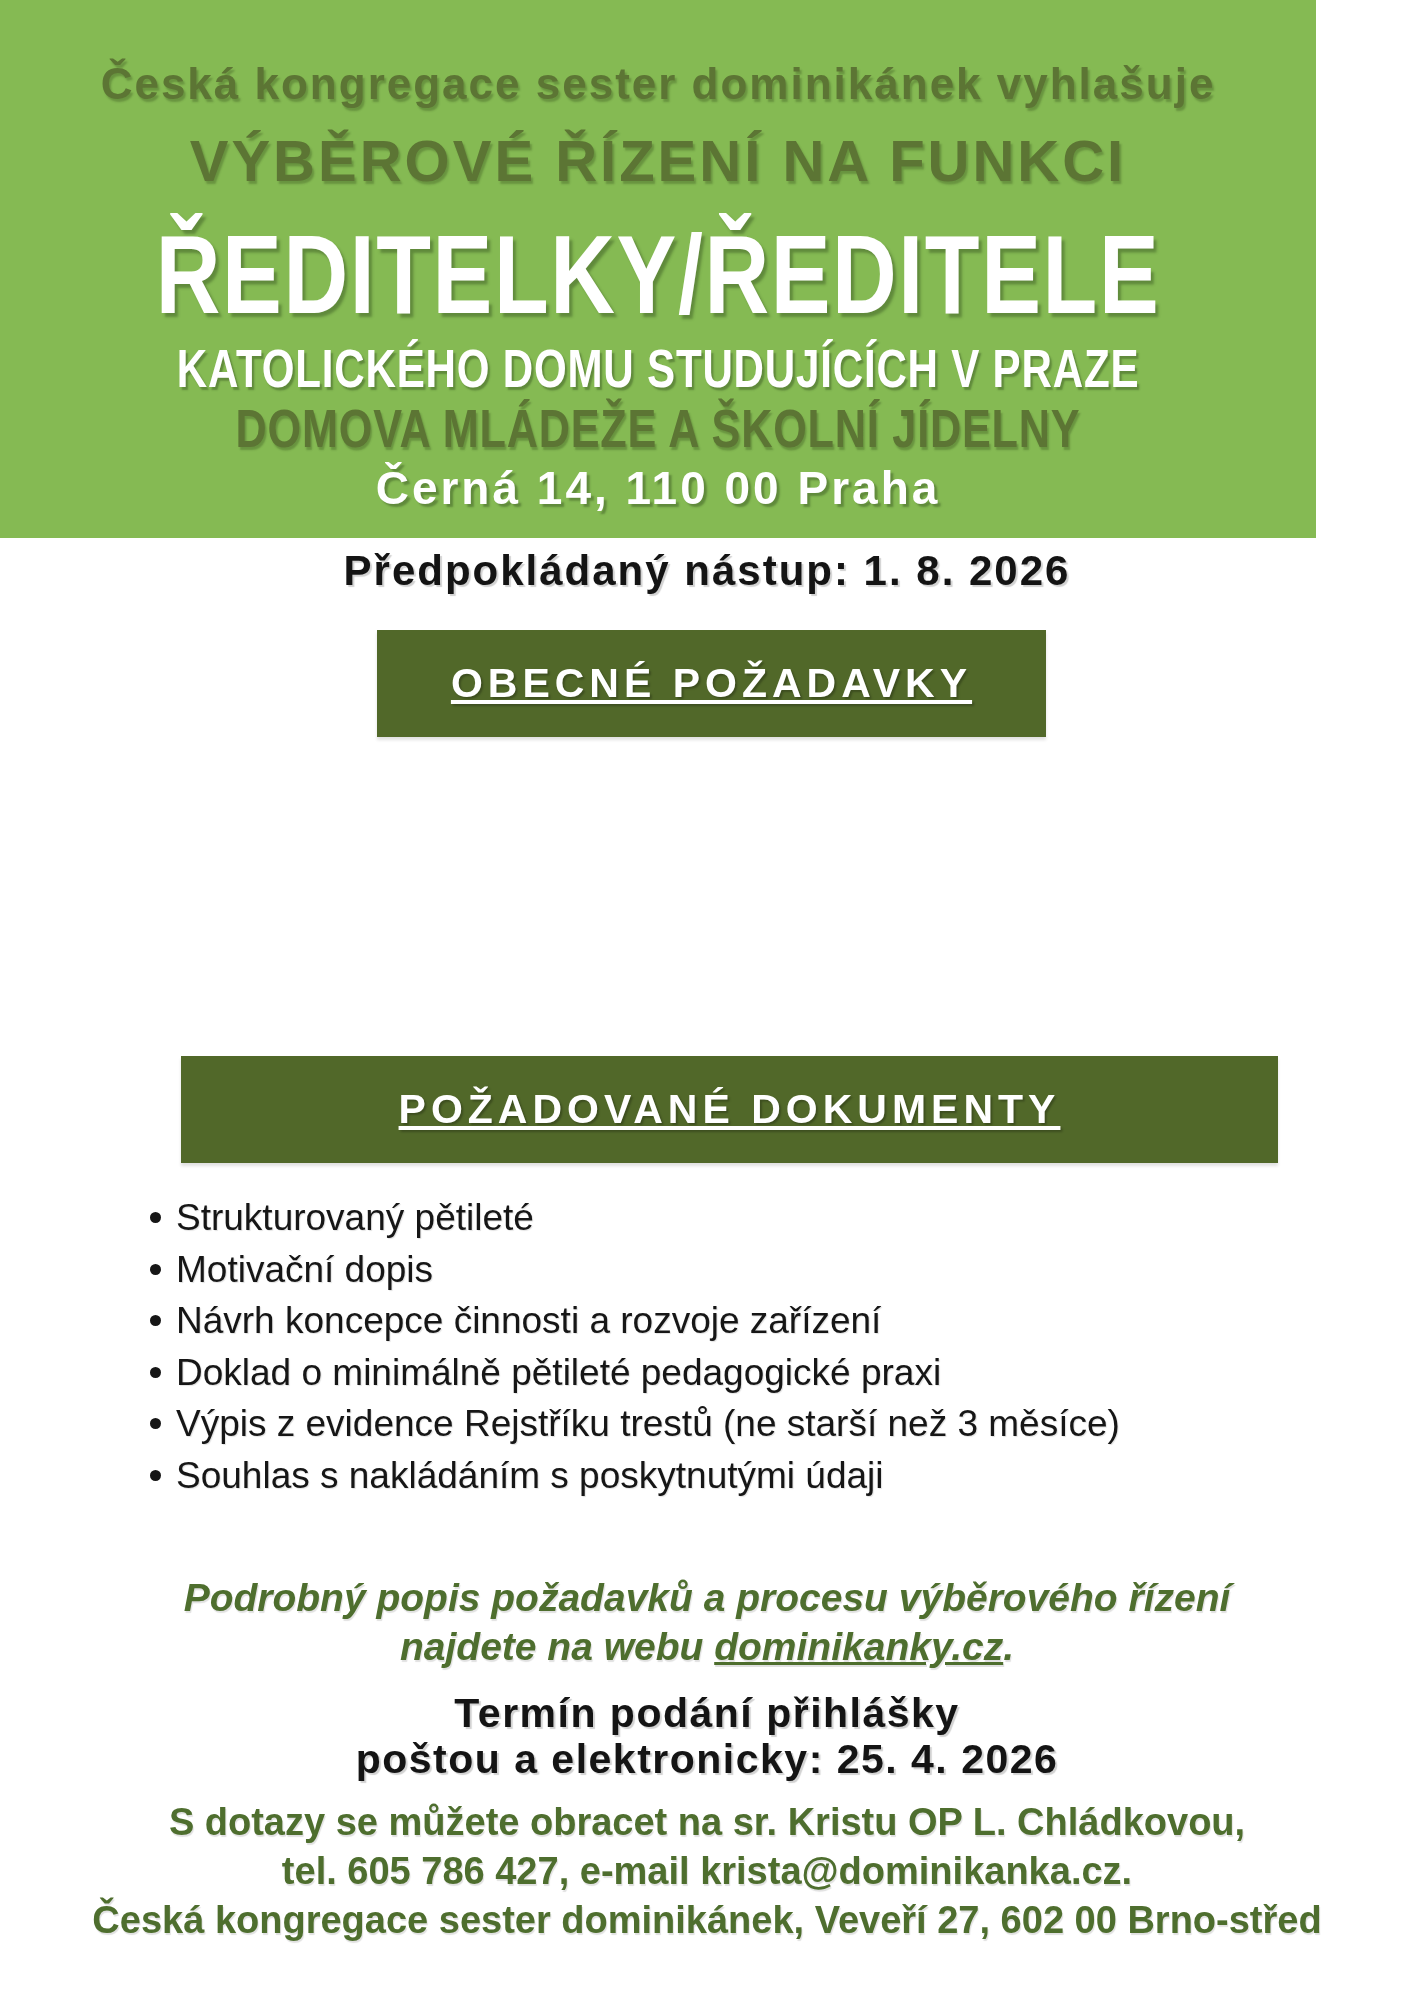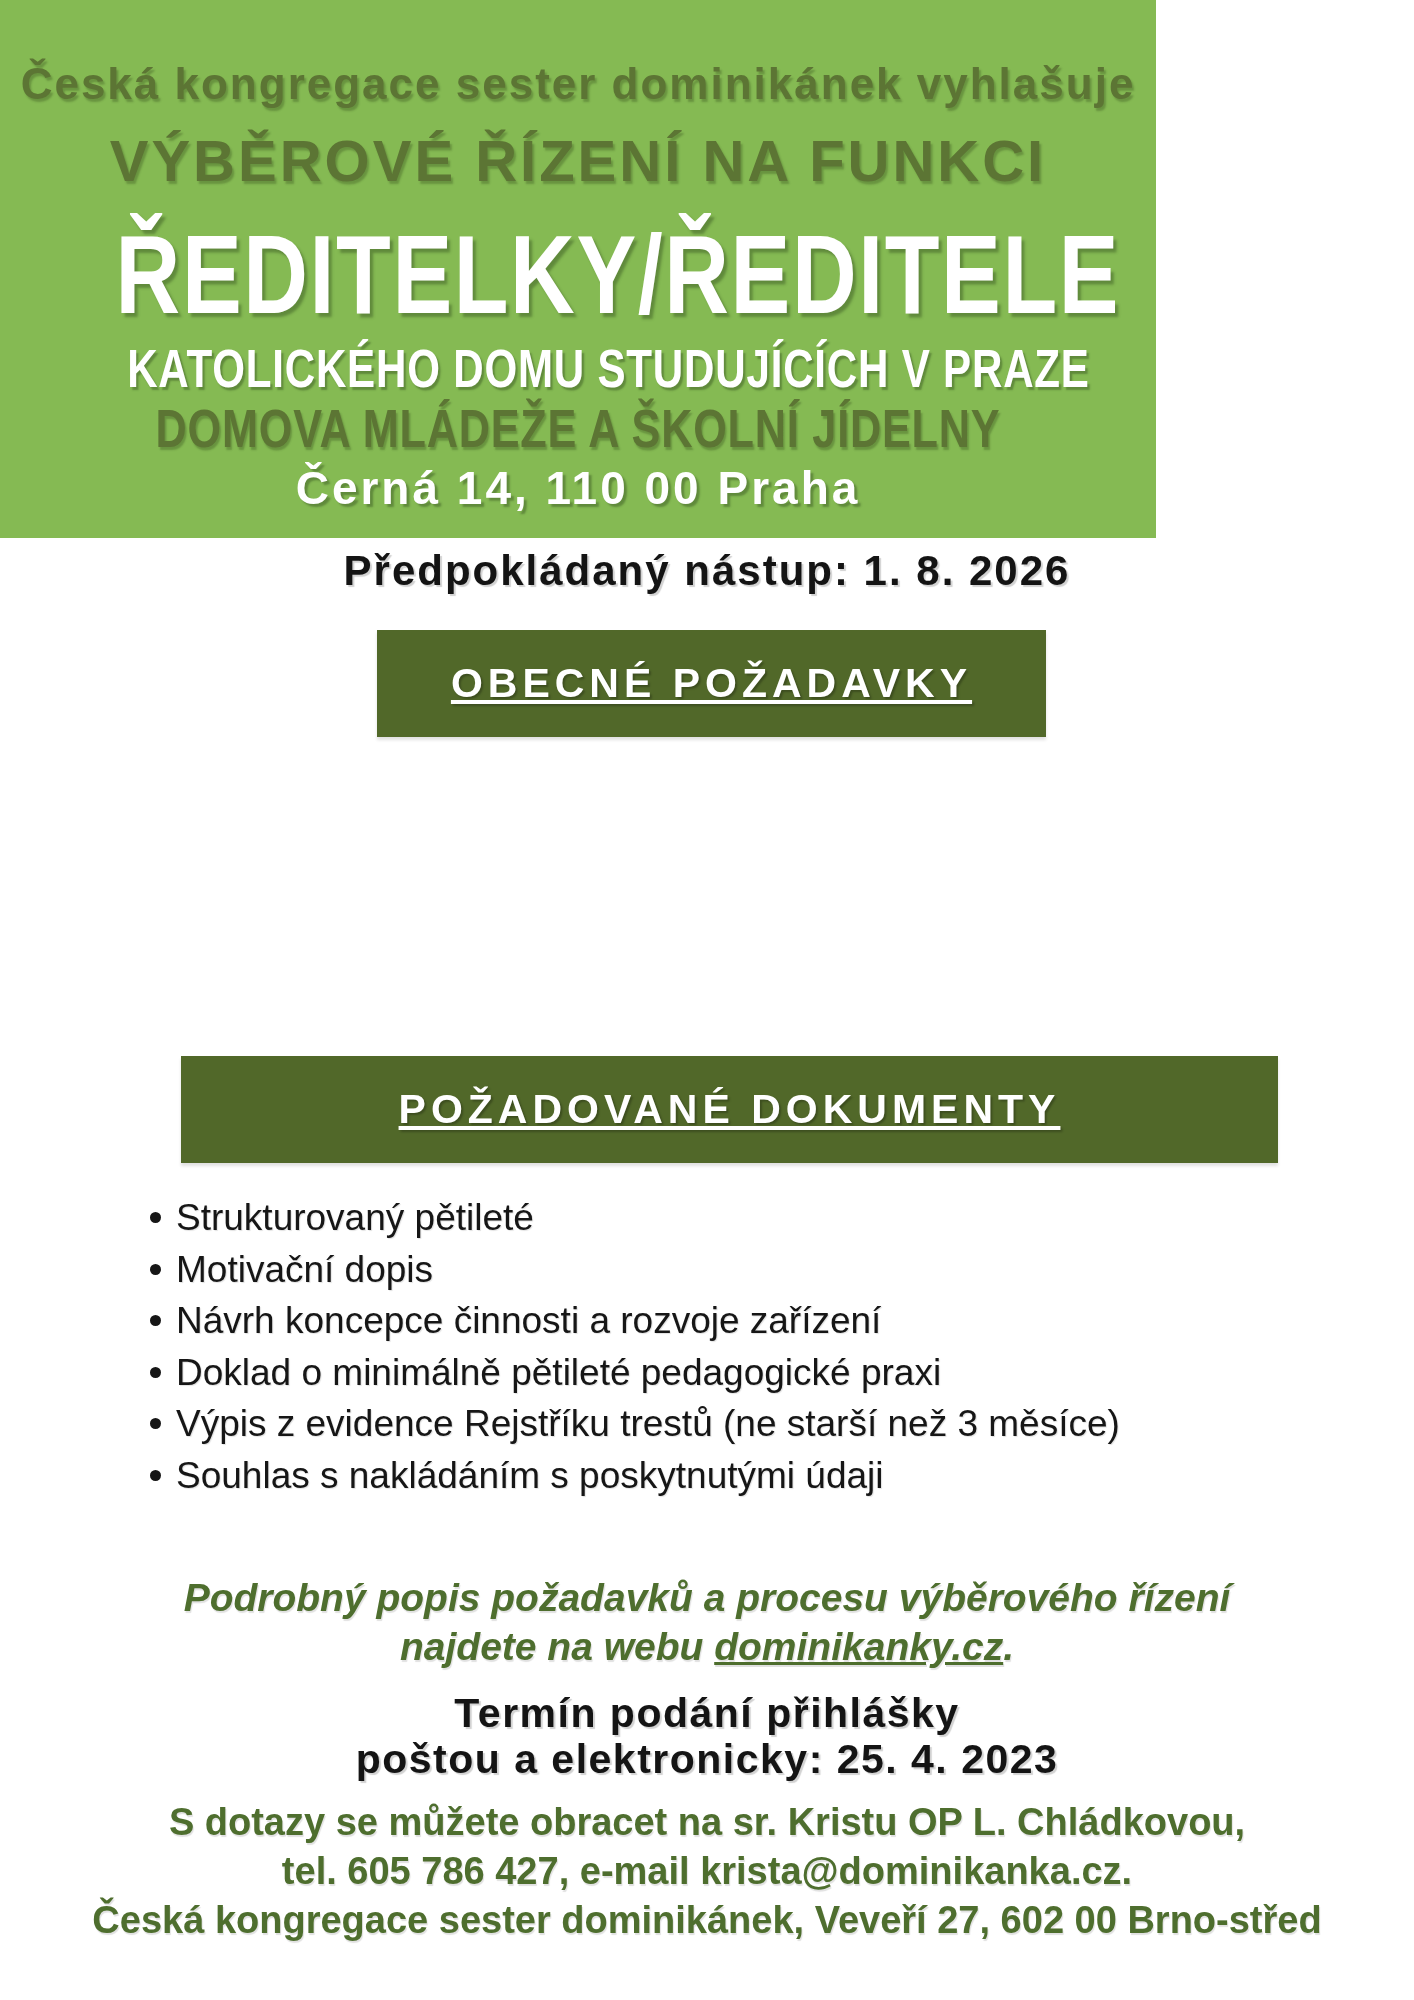--- a/index.html
+++ b/index.html
@@ -8,21 +8,21 @@
     width:1414px;height:2000px;
     margin:0 auto;
     background:#ffffff;
     font-family:"Liberation Sans","DejaVu Sans",sans-serif;
     overflow:hidden;
   }
   .abs{position:absolute;left:0;right:0;text-align:center;white-space:nowrap;}
 
   
   .header-band{
-    position:absolute;top:0;left:0;width:1156px;height:538px;
+    position:absolute;top:0;left:0;width:1316px;height:538px;
     background:#85ba53;
   }
   .hl-announcer{
     top:60px;line-height:48px;
     font-size:44px;font-weight:700;letter-spacing:2px;
     color:#5c7534;
     text-shadow:2px 3px 2px rgba(40,60,20,0.30);
   }
   .hl-sub{
     top:134px;line-height:54px;
@@ -152,21 +152,21 @@
     <li>Souhlas s nakládáním s poskytnutými údaji</li>
   </ul>
 
   <div class="abs note-block">
     <span class="note-line">Podrobný popis požadavků a procesu výběrového řízení</span>
     <span class="note-line"><span>najdete na webu </span><a class="note-link">dominikanky.cz</a><span>.</span></span>
   </div>
 
   <div class="abs deadline-block">
     <span>Termín podání přihlášky</span>
-    <span>poštou a elektronicky: 25. 4. 2023</span>
+    <span>poštou a elektronicky: 25. 4. 2026</span>
   </div>
 
   <div class="abs footer-block">
     <span>S dotazy se můžete obracet na sr. Kristu OP L. Chládkovou,</span>
     <span>tel. 605 786 427, e-mail krista@dominikanka.cz.</span>
     <span>Česká kongregace sester dominikánek, Veveří 27, 602 00 Brno-střed</span>
   </div>
 
 </div>
 

